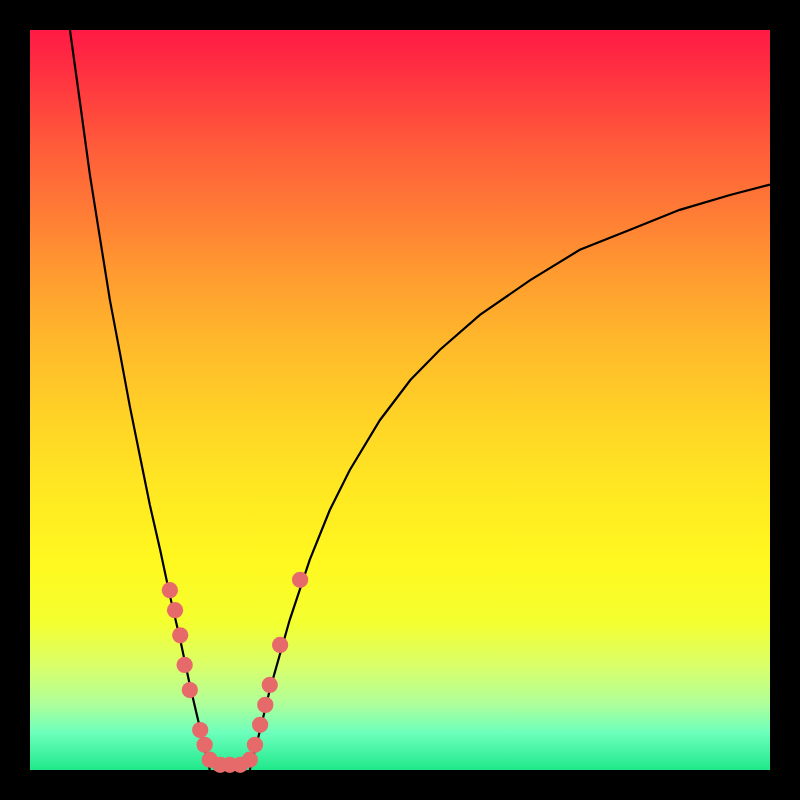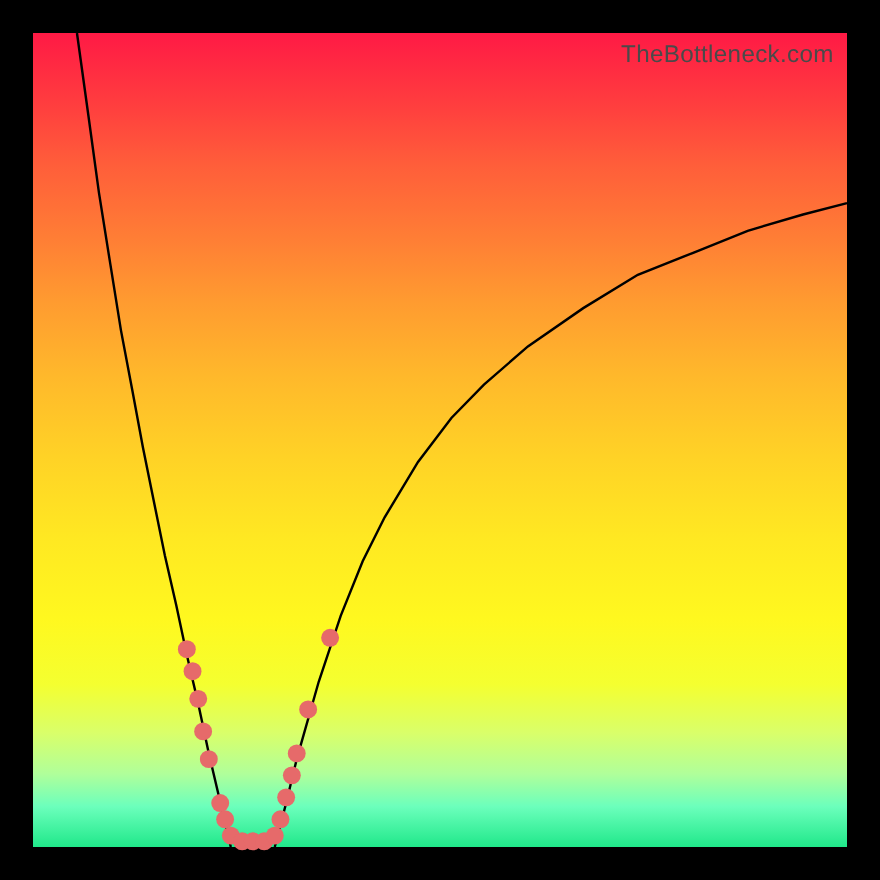--- a/index.html
+++ b/index.html
@@ -64,21 +64,20 @@
   .marker {
     fill: #e66a6a;
     stroke: none;
   }
 </style>
 </head>
 <body>
 
 <div class="frame">
   <div class="plot-area">
-    <div class="attribution">TheBottleneck.com</div>
     <svg class="curves" viewBox="0 0 740 740" preserveAspectRatio="none">
       <path id="left-branch" class="curve" d="M39.96 0.00 L50.32 74.74 L59.94 145.04 L70.30 210.16 L79.92 270.10 L90.28 324.86 L99.90 376.66 L110.26 427.72 L119.88 475.08 L130.24 520.22 L139.86 565.36 L150.22 609.76 L159.84 654.90 L179.82 740.00"></path>
       <path id="right-branch" class="curve" d="M219.78 740.00 L230.14 700.04 L239.76 660.08 L259.74 589.78 L279.72 529.84 L299.70 480.26 L319.68 440.30 L350.02 389.98 L380.36 350.02 L409.96 319.68 L449.92 284.90 L500.24 250.12 L549.82 219.78 L600.14 199.80 L649.72 179.82 L700.04 165.02 L740.00 154.66"></path>
       <g id="markers">
           <circle cx="139.86" cy="560.18" r="8.14" class="marker"></circle>
           <circle cx="145.04" cy="580.16" r="8.14" class="marker"></circle>
           <circle cx="150.22" cy="605.32" r="8.14" class="marker"></circle>
           <circle cx="154.66" cy="634.92" r="8.14" class="marker"></circle>
           <circle cx="159.84" cy="660.08" r="8.14" class="marker"></circle>
           <circle cx="170.20" cy="700.04" r="8.14" class="marker"></circle>

